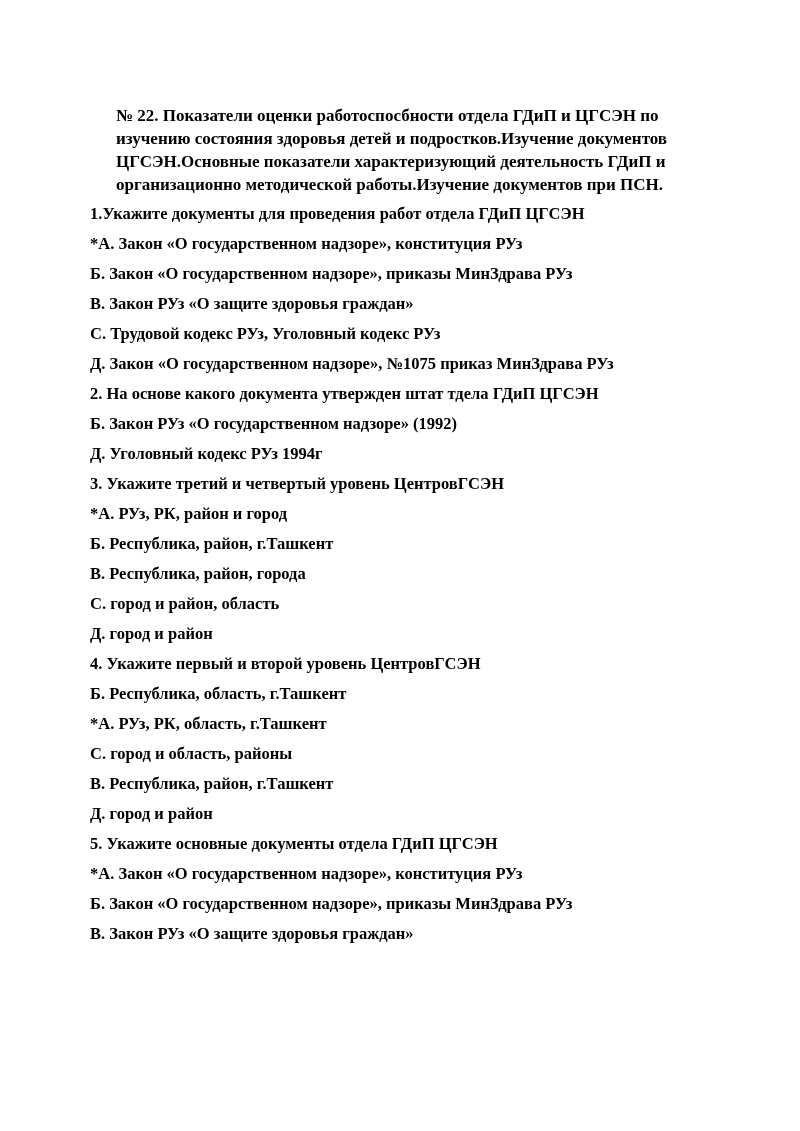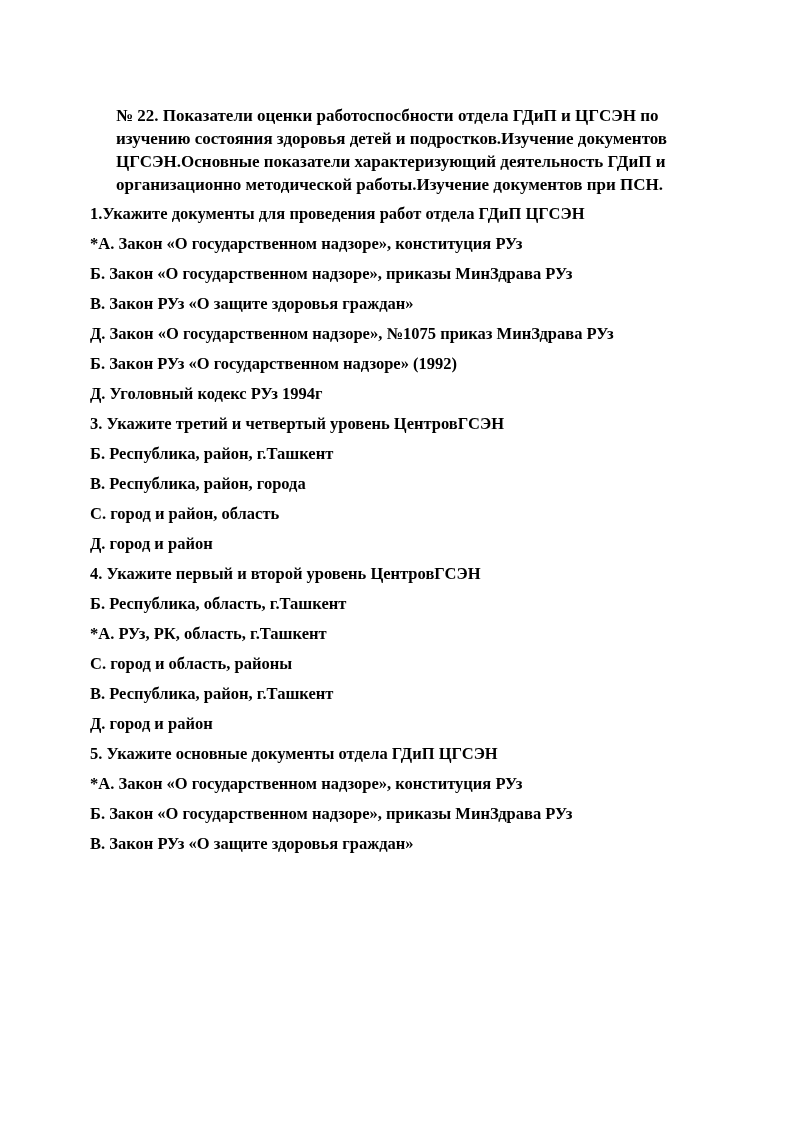--- a/index.html
+++ b/index.html
@@ -35,30 +35,33 @@
 
 <div class="page">
 
   <p class="doc-title">№ 22. Показатели оценки работоспосбности отдела ГДиП и ЦГСЭН по изучению состояния здоровья детей и подростков.Изучение документов ЦГСЭН.Основные показатели характеризующий деятельность ГДиП и организационно методической работы.Изучение документов при ПСН.</p>
 
   <section class="q-block">
     <p class="para">1.Укажите документы для проведения работ отдела ГДиП ЦГСЭН</p>
     <p class="para">*А. Закон «О государственном надзоре», конституция РУз</p>
     <p class="para">Б. Закон «О государственном надзоре», приказы МинЗдрава РУз</p>
     <p class="para">В. Закон РУз «О защите здоровья граждан»</p>
+    <p class="para">С. Трудовой кодекс РУз, Уголовный кодекс РУз</p>
     <p class="para">Д. Закон «О государственном надзоре», №1075 приказ МинЗдрава РУз</p>
   </section>
 
   <section class="q-block">
+    <p class="para bold">2. На основе какого документа утвержден штат тдела ГДиП ЦГСЭН</p>
     <p class="para">Б. Закон РУз «О государственном надзоре» (1992)</p>
     <p class="para">Д. Уголовный кодекс РУз 1994г</p>
   </section>
 
   <section class="q-block">
     <p class="para">3. Укажите третий и четвертый уровень ЦентровГСЭН</p>
+    <p class="para">*А. РУз, РК, район и город</p>
     <p class="para">Б. Республика, район, г.Ташкент</p>
     <p class="para">В. Республика, район, города</p>
     <p class="para">С. город и район, область</p>
     <p class="para">Д. город и район</p>
   </section>
 
   <section class="q-block">
     <p class="para">4. Укажите первый и второй уровень ЦентровГСЭН</p>
     <p class="para">Б. Республика, область, г.Ташкент</p>
     <p class="para">*А. РУз, РК, область, г.Ташкент</p>

